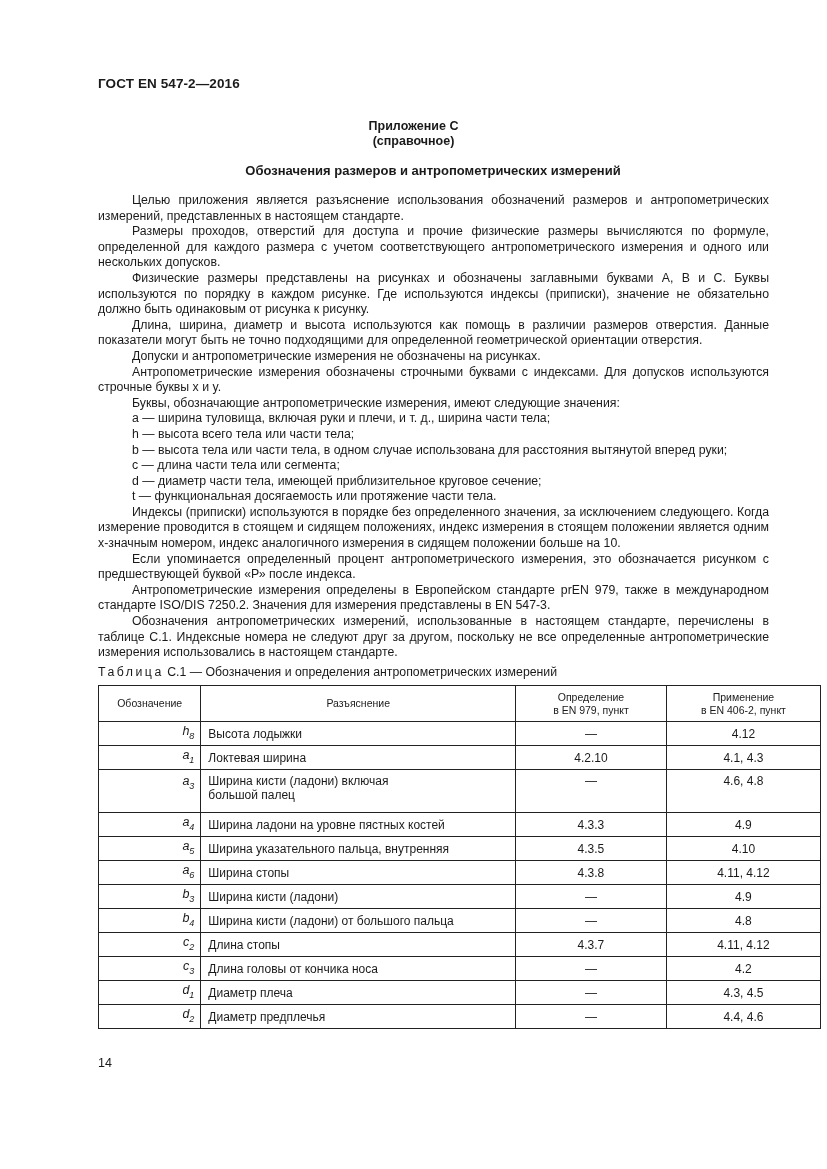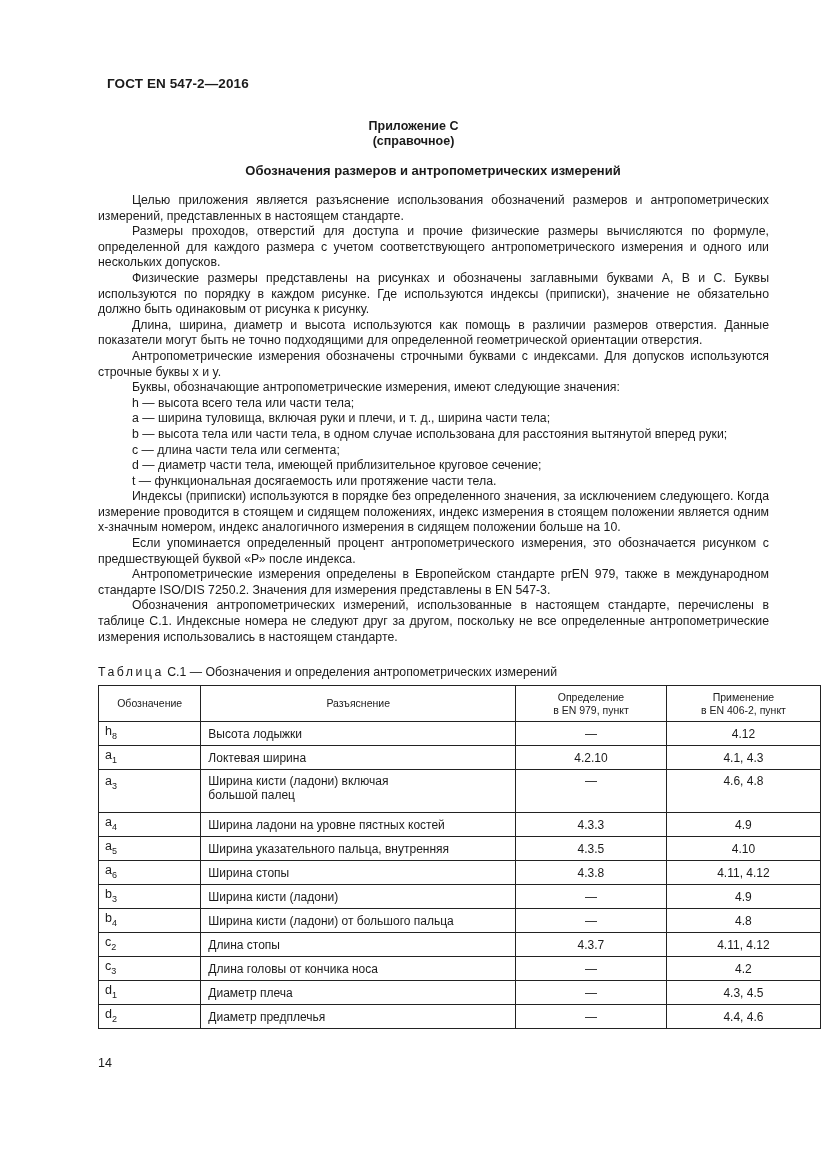--- a/index.html
+++ b/index.html
@@ -1,32 +1,32 @@
 <!DOCTYPE html>
 <html><head>
 <meta charset="utf-8">
 <style>
   html, body { margin:0; padding:0; background:#ffffff; }
   body { width:827px; height:1169px; position:relative; overflow:hidden;
          font-family:"Liberation Sans", sans-serif; color:#1a1a1a; }
   .page { position:absolute; left:0; top:0; width:827px; height:1169px; }
-  .std-code { position:absolute; left:98px; top:76px; font-size:13.5px; font-weight:bold; letter-spacing:0.1px;margin-left:9px; }
+  .std-code { position:absolute; left:98px; top:76px; font-size:13.5px; font-weight:bold; letter-spacing:0.1px; }
   .annex-title { position:absolute; left:0; width:827px; top:119px; text-align:center; font-size:12.5px; font-weight:bold; line-height:15px; }
   .annex-title div { margin:0; }
   .doc-heading { position:absolute; left:0; width:866px; top:163px; text-align:center; font-size:13px; font-weight:bold; }
   .body-text { position:absolute; left:98px; top:193px; width:671px; font-size:12.3px; line-height:15.6px; }
   .body-text p { margin:0; text-align:justify; text-indent:34px; }
   .body-text p.def { text-indent:0; padding-left:34px; }
   .table-caption { position:absolute; left:98px; top:665px; font-size:12.3px; }
   .table-caption .sp { letter-spacing:2.5px;text-align:right; }
   table.meas { position:absolute; left:98px; top:685px; width:723px; border-collapse:collapse; font-size:12px; }
   table.meas th, table.meas td { border:1px solid #222; padding:0 6px; }
   table.meas th { font-weight:normal; font-size:10.5px; height:35px; text-align:center; line-height:13px; }
   table.meas td { height:23px; line-height:14px; }
-  table.meas td.sym { text-align:left; font-size:12.5px; }
+  table.meas td.sym { text-align:right; font-size:12.5px;font-style:italic; }
   table.meas td.sym sub { font-size:9px; }
   table.meas td.def, table.meas td.app { text-align:center; }
   table.meas td.exp { padding-left:7px; }
   table.meas tr.tall td { height:38px; vertical-align:top; padding-top:4px; }
   table.meas tr.tall td.exp { vertical-align:top; }
   .page-num { position:absolute; left:98px; top:1056px; font-size:12.5px; }
 </style>
 </head>
 <body>
 
@@ -39,24 +39,25 @@
     <div>(справочное)</div>
   </div>
 
   <div class="doc-heading">Обозначения размеров и антропометрических измерений</div>
 
   <div class="body-text">
     <p>Целью приложения является разъяснение использования обозначений размеров и антропометрических измерений, представленных в настоящем стандарте.</p>
     <p>Размеры проходов, отверстий для доступа и прочие физические размеры вычисляются по формуле, определенной для каждого размера с учетом соответствующего антропометрического измерения и одного или нескольких допусков.</p>
     <p>Физические размеры представлены на рисунках и обозначены заглавными буквами А, В и С. Буквы используются по порядку в каждом рисунке. Где используются индексы (приписки), значение не обязательно должно быть одинаковым от рисунка к рисунку.</p>
     <p>Длина, ширина, диаметр и высота используются как помощь в различии размеров отверстия. Данные показатели могут быть не точно подходящими для определенной геометрической ориентации отверстия.</p>
+    <p>Допуски и антропометрические измерения не обозначены на рисунках.</p>
     <p>Антропометрические измерения обозначены строчными буквами с индексами. Для допусков используются строчные буквы x и y.</p>
     <p>Буквы, обозначающие антропометрические измерения, имеют следующие значения:</p>
+    <p class="def">a — ширина туловища, включая руки и плечи, и т. д., ширина части тела;</p>
     <p class="def">h — высота всего тела или части тела;</p>
-    <p class="def">a — ширина туловища, включая руки и плечи, и т. д., ширина части тела;</p>
     <p class="def">b — высота тела или части тела, в одном случае использована для расстояния вытянутой вперед руки;</p>
     <p class="def">c — длина части тела или сегмента;</p>
     <p class="def">d — диаметр части тела, имеющей приблизительное круговое сечение;</p>
     <p class="def">t — функциональная досягаемость или протяжение части тела.</p>
     <p>Индексы (приписки) используются в порядке без определенного значения, за исключением следующего. Когда измерение проводится в стоящем и сидящем положениях, индекс измерения в стоящем положении является одним x-значным номером, индекс аналогичного измерения в сидящем положении больше на 10.</p>
     <p>Если упоминается определенный процент антропометрического измерения, это обозначается рисунком с предшествующей буквой «Р» после индекса.</p>
     <p>Антропометрические измерения определены в Европейском стандарте prEN 979, также в международном стандарте ISO/DIS 7250.2. Значения для измерения представлены в EN 547-3.</p>
     <p>Обозначения антропометрических измерений, использованные в настоящем стандарте, перечислены в таблице С.1. Индексные номера не следуют друг за другом, поскольку не все определенные антропометрические измерения использовались в настоящем стандарте.</p>
   </div>
 

